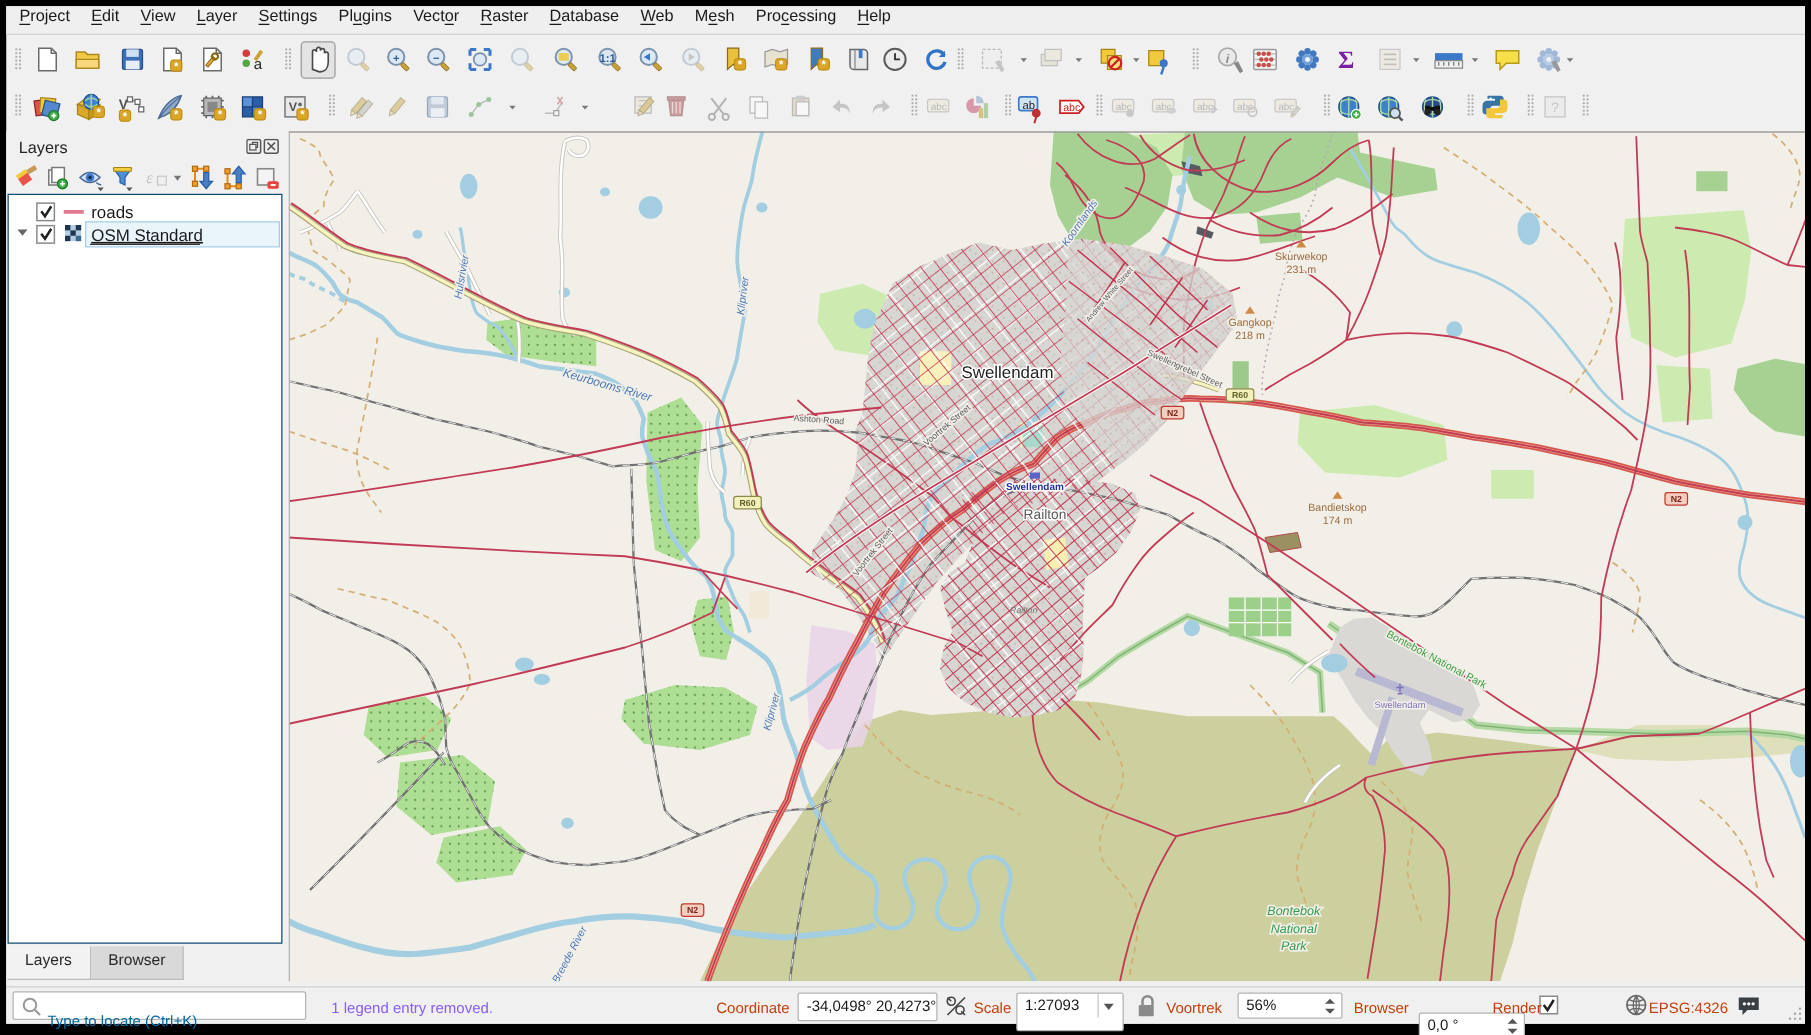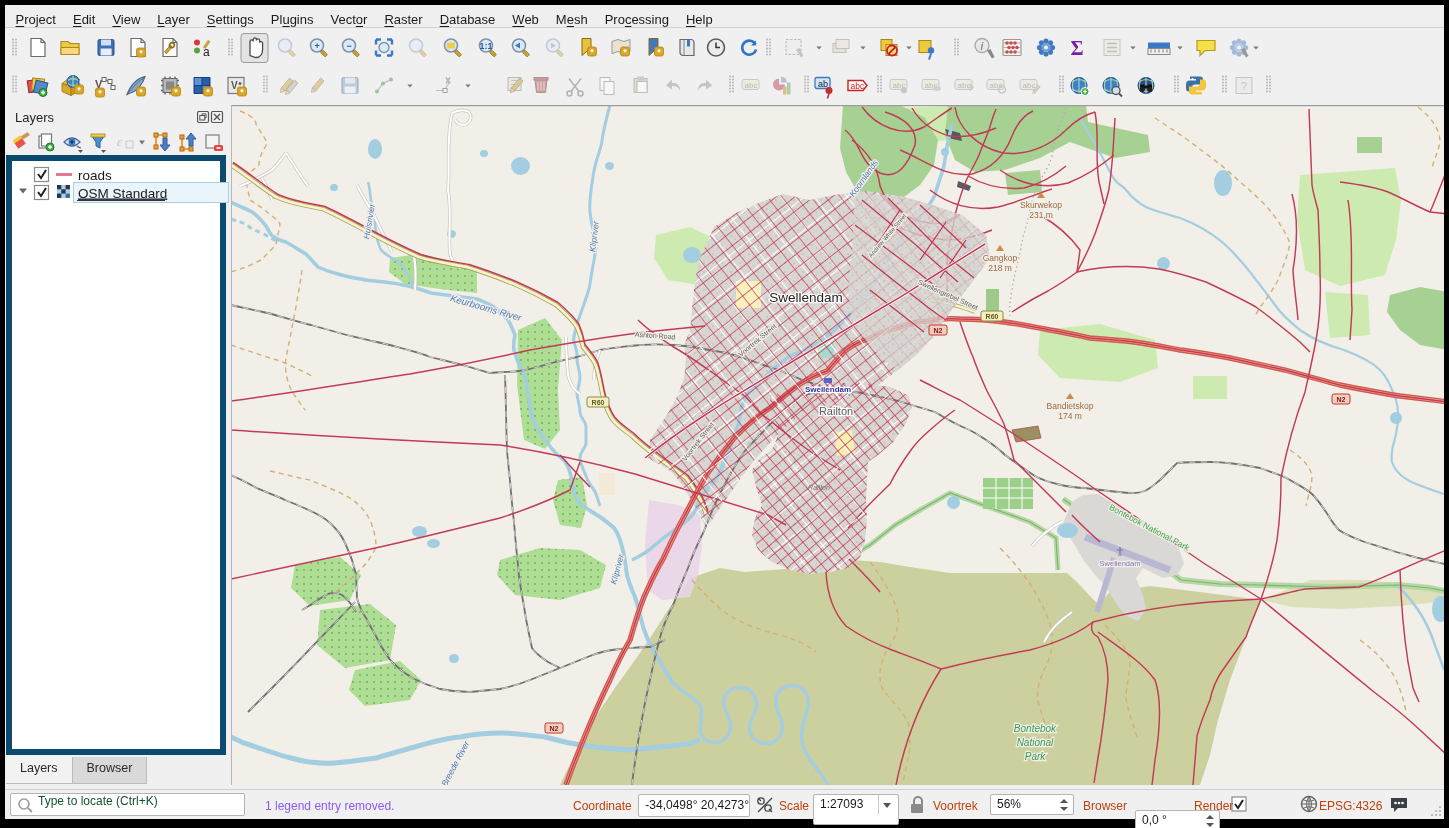--- a/index.html
+++ b/index.html
@@ -1,23 +1,23 @@
 <!DOCTYPE html>
 <html><head><meta charset="utf-8">
 <style>
 *{margin:0;padding:0;box-sizing:border-box}
 html,body{width:1449px;height:828px;background:#000;overflow:hidden;font-family:"Liberation Sans",sans-serif}
 #win{position:absolute;left:5px;top:5px;width:1439px;height:814px;background:#f0f0f0}
-#menubar{position:absolute;left:0;top:0;width:100%;height:23px;background:#efefef;border-bottom:1px solid #d2d2d2;display:flex;align-items:flex-end;font-size:13px;color:#1a1a1a;padding-left:2px}
+#menubar{position:absolute;left:0;top:0;width:100%;height:23px;background:#efefef;border-bottom:1px solid #d2d2d2;display:flex;align-items:flex-start;font-size:13px;color:#1a1a1a;padding-left:2px}
 #menubar span{padding:0 8.5px}
 #menubar u{text-decoration:underline;text-underline-offset:2px}
 .tb{position:absolute;left:0}
 #dock{position:absolute;left:0;top:100px;width:265px;height:684px;background:#f0f0f0}
 #dtitle{position:absolute;left:10px;top:5px;font-size:13px;color:#252525}
-#dlist{position:absolute;left:1px;top:50px;width:220px;height:600px;background:#fff;border:6px solid #0c4a6e}
+#dlist{position:absolute;left:1px;top:50px;width:220px;height:600px;background:#fff;border:1px solid #0c4a6e}
 #tabs{position:absolute;left:1px;top:652px;height:27px;display:flex;font-size:12.5px;color:#2a2a2a}
 #tabs .t1{background:#f2f2f2;border:1px solid #bcbcbc;border-top:none;border-left:none;padding:4px 14px 5px}
 #tabs .t2{background:#d9d9d9;border:1px solid #bcbcbc;border-top:none;border-left:none;padding:4px 14px 5px}
 #status{position:absolute;left:0;top:784px;width:1439px;height:30px;background:#f0f0f0;border-top:1px solid #cfcfcf;font-size:12px;color:#1a1a1a}
 .sbox{position:absolute;background:#fff;border:1px solid #b4b4b4;border-radius:2px;font-size:12px;color:#1a1a1a}
 .slbl{position:absolute;top:9px;font-size:12px;color:#c2410c}
 #canvas{position:absolute;left:226px;top:100px;width:1213px;height:680px;border-top:1px solid #9a9a9a;border-left:1px solid #b0b0b0}
 </style></head><body>
 <div id="win">
 <div id="menubar">
@@ -767,21 +767,21 @@
         <div class="t2">Browser</div>
       </div>
 </div>
 
 <div id="status">
 <div class="sbox" style="left:5px;top:3px;width:235px;height:23px">
         <svg width="20" height="20" style="position:absolute;left:4px;top:1px">
           <circle cx="9" cy="9" r="5" fill="none" stroke="#9a9a9a" stroke-width="1.6"></circle>
           <path d="M13,13 l4,4" stroke="#9a9a9a" stroke-width="1.8"></path>
         </svg>
-        <span style="position:absolute;left:27px;top:0;color:#14532d">Type to locate (Ctrl+K)</span>
+        <span style="position:absolute;left:27px;top:16px;color:#0369a1">Type to locate (Ctrl+K)</span>
       </div>
 <div class="slbl" style="left:260px;color:#8b5cf6">1 legend entry removed.</div>
 <div class="slbl" style="left:568px">Coordinate</div>
 <div class="sbox" style="left:633px;top:4px;width:112px;height:23px;text-align:right;line-height:20px">-34,0498° 20,4273°</div>
 <svg width="24" height="24" style="position:absolute;left:748px;top:3px">
         <g stroke="#444" fill="none" stroke-width="1.3">
           <circle cx="8" cy="8" r="3.2"></circle>
           <circle cx="15" cy="15" r="3.2"></circle>
           <path d="M5,19 L19,5 M5,5 l3,3 M16,16 l3,3"></path>
         </g>

